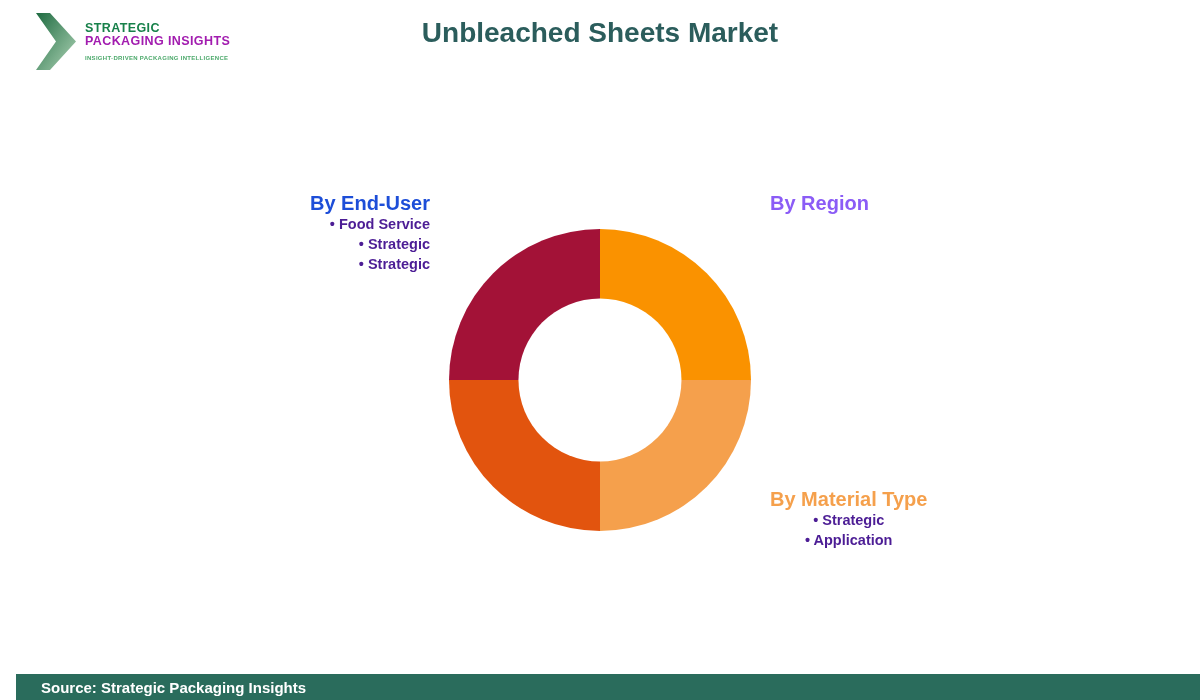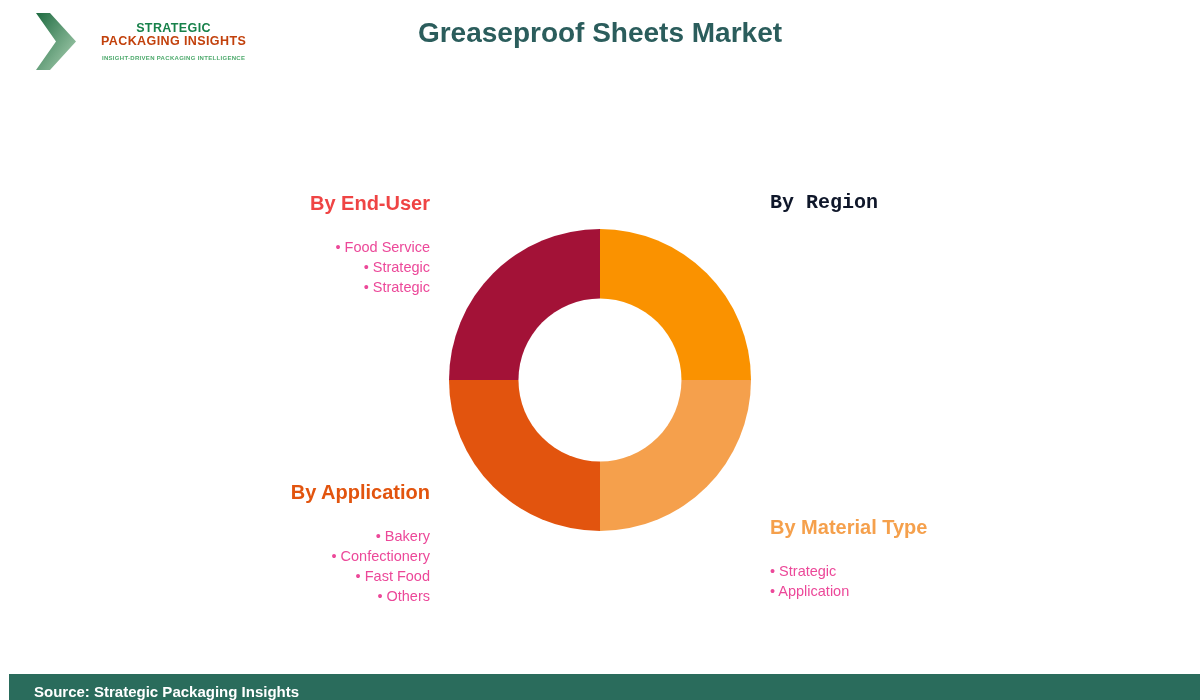--- a/index.html
+++ b/index.html
@@ -2,21 +2,21 @@
 <html><head>
 <meta charset="utf-8">
 <style>
   html,body { margin:0; padding:0; background:#ffffff; }
   .canvas {
     position:relative; width:1200px; height:700px; background:#ffffff;
     overflow:hidden; font-family:"Liberation Sans", sans-serif;
   }
 
   
-  .logo { position:absolute; left:36px; top:13px; display:flex; gap:25px;text-align:center; }
+  .logo { position:absolute; left:36px; top:13px; display:flex; gap:9px; }
   .logo-chevron { width:40px; height:57px; display:block; }
   .logo-text { padding-top:9px; }
   .logo-line { font-size:12.5px; font-weight:bold; color:#17814A; letter-spacing:0.4px; line-height:13px; white-space:nowrap; }
   .logo-tagline { margin-top:7px; font-size:6px; font-weight:bold; color:#4CA96B; letter-spacing:0.3px; white-space:nowrap; }
 
   .page-title {
     position:absolute; left:0; right:0; top:17px; margin:0;
     text-align:center; font-size:28px; font-weight:bold; color:#2B5D5C;
   }
 
@@ -26,31 +26,31 @@
     border-radius:50%;
   }
   .donut-hole {
     position:absolute; left:50%; top:50%; transform:translate(-50%,-50%);
     border-radius:50%;
   }
 
   
   .cat { position:absolute; }
   .cat-heading { margin:0; font-size:20px; font-weight:bold; line-height:22px; white-space:nowrap; }
-  .cat-list { margin-top:23px; font-size:14.5px; font-weight:normal; color:#ec4899; line-height:20px; }
+  .cat-list { margin-top:0; font-size:14.5px; font-weight:bold; color:#4c1d95; line-height:20px; }
   .cat-list .list-item { white-space:nowrap; }
   .cat-end-user     { right:770px; top:192px; text-align:right; }
   .cat-region       { left:770px;  top:192px; text-align:left; }
   .cat-application  { right:770px; top:481px; text-align:right; }
-  .cat-material     { left:770px;  top:516px; text-align:left; }
+  .cat-material     { left:770px;  top:488px; text-align:center; }
 
   
   .footer {
-    position:absolute; left:9px; right:0; bottom:0; height:26px;
-    display:flex; justify-content:space-between; align-items:flex-end;
+    position:absolute; left:16px; right:0; bottom:0; height:26px;
+    display:flex; justify-content:space-between; align-items:center;
     padding:0 25px; box-sizing:border-box;
     color:#ffffff; font-size:15px; font-weight:bold;
   }
 </style>
 </head>
 <body>
 
 <div class="canvas">
 
   <div class="logo">
@@ -58,53 +58,44 @@
       <defs>
         <linearGradient id="chevGrad" x1="0" y1="0" x2="1" y2="1">
           <stop offset="0" stop-color="#1E6B41"></stop>
           <stop offset="1" stop-color="#AFD4B6"></stop>
         </linearGradient>
       </defs>
       <polygon points="0,0 14,0 40,28.5 14,57 0,57 20,28.5" fill="url(#chevGrad)"></polygon>
     </svg>
     <div class="logo-text">
       <div class="logo-line" style="color: rgb(23, 129, 74);">STRATEGIC</div>
-      <div class="logo-line" style="color: #c2410c;">PACKAGING INSIGHTS</div>
+      <div class="logo-line" style="color: #a21caf;">PACKAGING INSIGHTS</div>
       <div class="logo-tagline">INSIGHT-DRIVEN PACKAGING INTELLIGENCE</div>
     </div>
   </div>
 
-  <h1 class="page-title" style="color: rgb(43, 93, 92);">Greaseproof Sheets Market</h1>
+  <h1 class="page-title" style="color: rgb(43, 93, 92);">Unbleached Sheets Market</h1>
 
   <div class="donut" style="background: conic-gradient(rgb(250, 146, 0) 0deg, rgb(250, 146, 0) 90deg, rgb(245, 160, 76) 90deg, rgb(245, 160, 76) 180deg, rgb(226, 84, 14) 180deg, rgb(226, 84, 14) 270deg, rgb(163, 18, 55) 270deg, rgb(163, 18, 55) 360deg);">
     <div class="donut-hole" style="height: 54%; width: 54%; background: rgb(255, 255, 255);"></div>
   </div>
 
   <section class="cat cat-end-user">
-    <h2 class="cat-heading" style="color: #ef4444; text-align: center;">By End-User</h2>
+    <h2 class="cat-heading" style="color: #1d4ed8; text-align: center;">By End-User</h2>
     <div class="cat-list">
         <div class="list-item">• Food Service</div>
         <div class="list-item">• Strategic</div>
         <div class="list-item">• Strategic</div>
       </div>
   </section>
 
   <section class="cat cat-region">
-    <h2 class="cat-heading" style="color: #0f172a; font-family: Liberation Mono, monospace;">By Region</h2>
+    <h2 class="cat-heading" style="color: #8b5cf6;">By Region</h2>
   </section>
 
-  <section class="cat cat-application">
-    <h2 class="cat-heading" style="color: rgb(226, 84, 14);">By Application</h2>
-    <div class="cat-list">
-        <div class="list-item">• Bakery</div>
-        <div class="list-item">• Confectionery</div>
-        <div class="list-item">• Fast Food</div>
-        <div class="list-item">• Others</div>
-      </div>
-  </section>
 
   <section class="cat cat-material">
     <h2 class="cat-heading" style="color: rgb(245, 160, 76);">By Material Type</h2>
     <div class="cat-list">
         <div class="list-item">• Strategic</div>
         <div class="list-item">• Application</div>
       </div>
   </section>
 
   <footer class="footer" style="background: rgb(42, 108, 92);">

